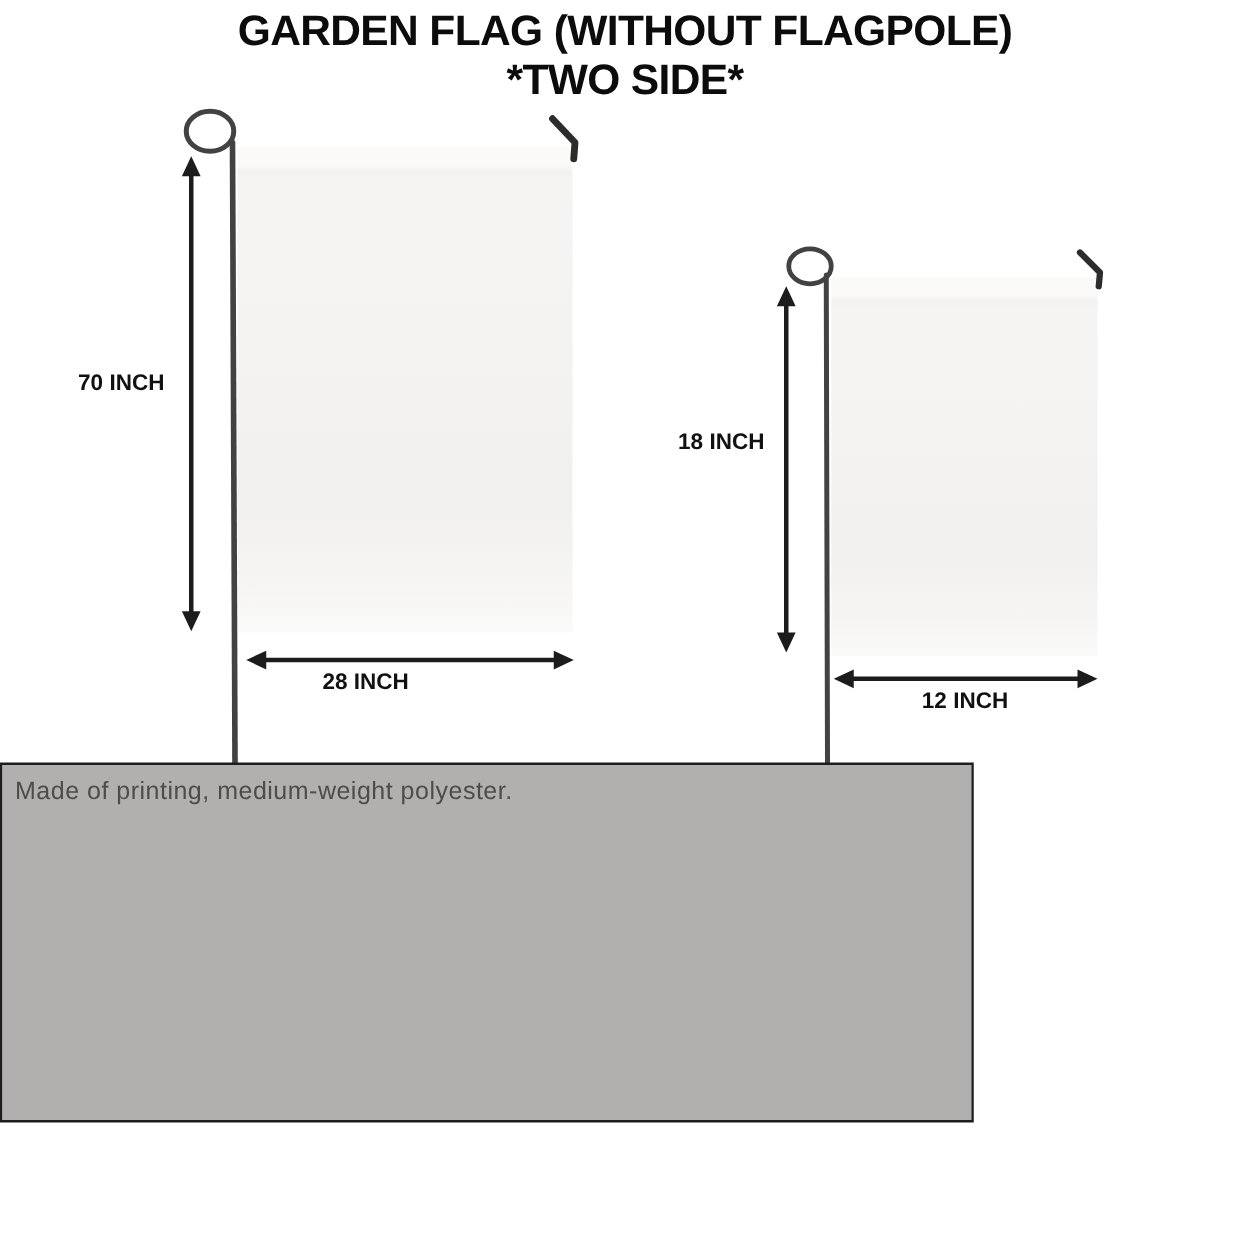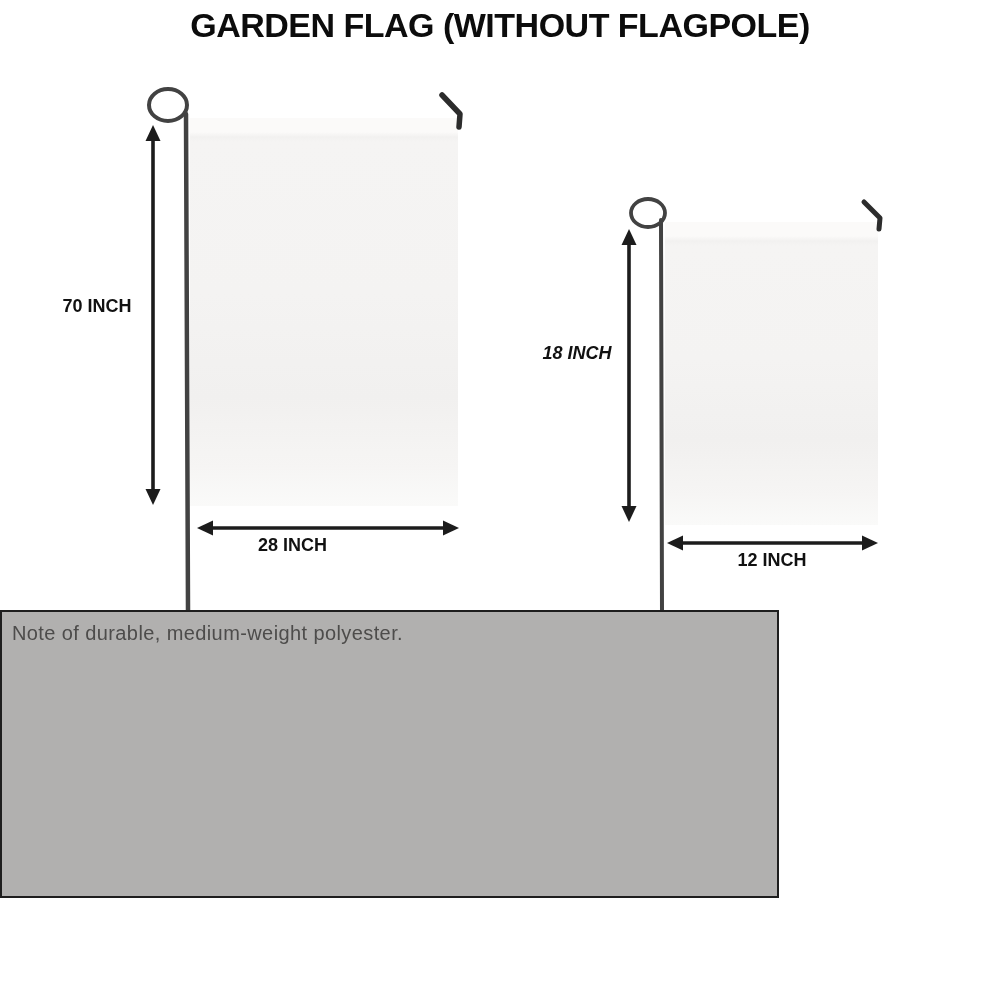--- a/index.html
+++ b/index.html
@@ -25,21 +25,21 @@
   .flag-small{left:665px;top:222px;width:213px;height:303px;}
   
   .overlay{position:absolute;left:0;top:0;width:1000px;height:1000px;}
   
   .dim-label{
     position:absolute;color:#111111;font-weight:bold;font-size:18px;
     white-space:nowrap;letter-spacing:0px;
   }
   .lab-40{left:52px;top:296px;width:90px;text-align:center;}
   .lab-28{left:258px;top:535px;width:124px;text-align:left;}
-  .lab-18{left:532px;top:343px;width:90px;text-align:center;font-style:italic;}
+  .lab-18{left:532px;top:343px;width:90px;text-align:center;}
   .lab-12{left:710px;top:550px;width:124px;text-align:center;}
   
   .features{
     position:absolute;left:0px;top:610px;width:779px;height:288px;
     border:2px solid #1e1e1e;box-sizing:border-box;
     display:flex;flex-direction:column;background:#ffffff;
   }
   .feature-row{
     flex:1;border-bottom:2px solid #1e1e1e;box-sizing:border-box;
     padding:8px 10px 0 10px;
@@ -49,20 +49,21 @@
   .feature-row:nth-child(odd){background:#b1b0af;}
   .feature-row:nth-child(even){background:#ffffff;}
 </style>
 </head>
 <body>
 
 <div class="page">
 
   <div class="title">
     <div class="line1">GARDEN FLAG (WITHOUT FLAGPOLE)</div>
+    <div class="line2">*TWO SIDE*</div>
   </div>
 
   <div class="flag flag-large"></div>
   <div class="flag flag-small"></div>
 
   <svg class="overlay" viewBox="0 0 1000 1000">
 
     <g stroke="#424242" fill="none" stroke-linecap="round">
       <line x1="186" y1="114" x2="188" y2="610" stroke-width="4.5"></line>
       <ellipse cx="168" cy="105" rx="19" ry="16" stroke-width="4"></ellipse>
@@ -102,17 +103,17 @@
     </g>
   </svg>
 
   <div class="dim-label lab-40">70 INCH</div>
   <div class="dim-label lab-28">28 INCH</div>
   <div class="dim-label lab-18">18 INCH</div>
   <div class="dim-label lab-12">12 INCH</div>
 
   <div class="features">
     <div class="feature-row">
-      <span>Note of durable, medium-weight polyester.</span>
+      <span>Made of printing, medium-weight polyester.</span>
     </div>
   </div>
 
 </div>
 
 </body></html>

